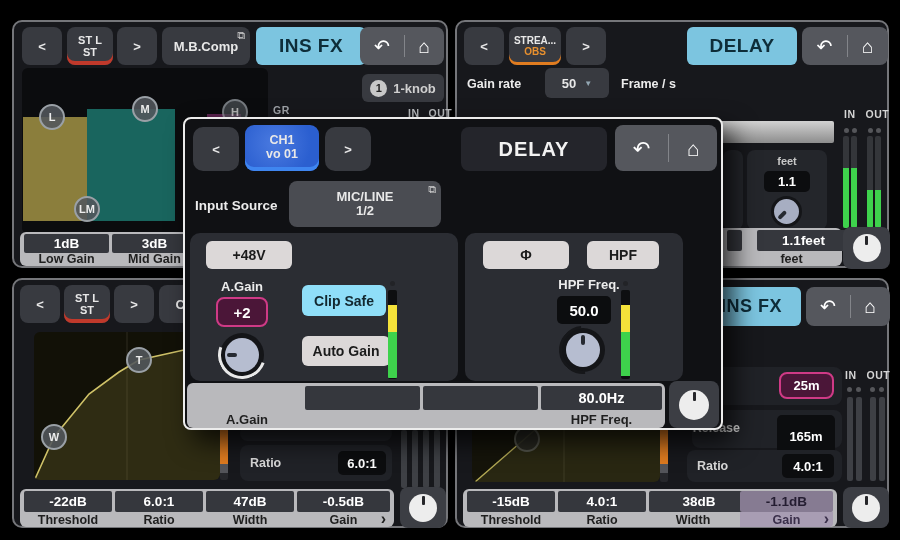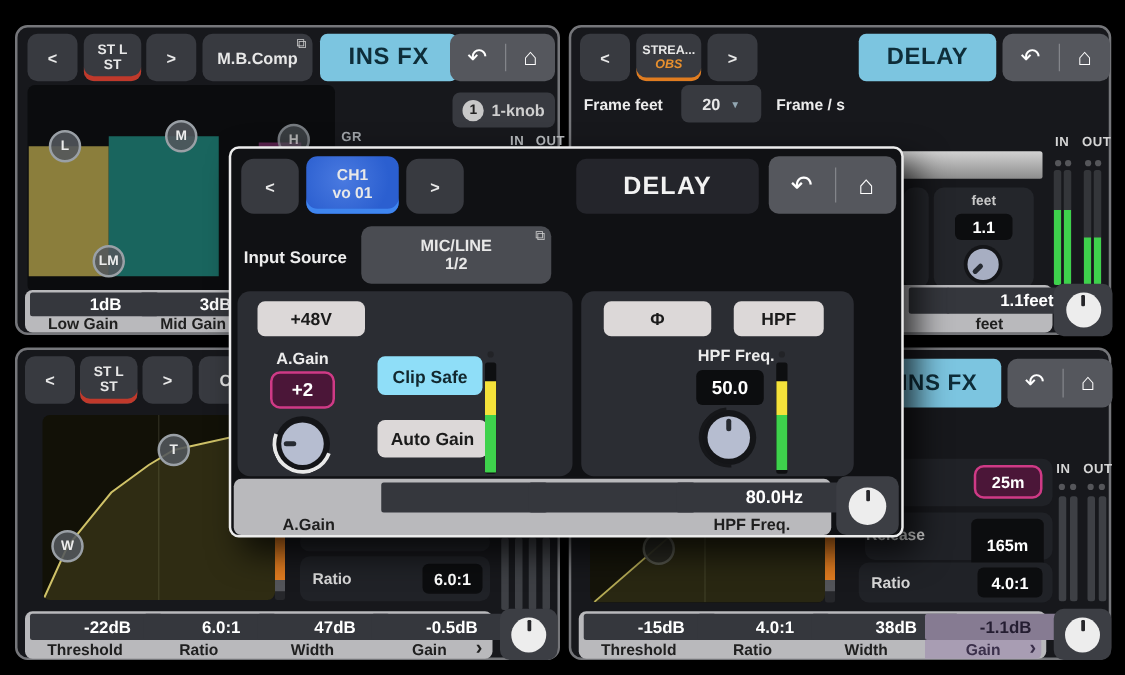--- a/index.html
+++ b/index.html
@@ -11,29 +11,29 @@
   .btn.light{background:#dcd8d8;color:#1b1b1b;border-radius:6px;}
   .btn.cyan{background:#8fdef8;color:#12272e;border-radius:6px;}
   .title-btn{position:absolute;background:#7cc5e0;color:#0e2d39;border-radius:6px;display:flex;align-items:center;justify-content:center;font-weight:bold;font-size:19px;letter-spacing:.5px;}
   .dark-title{position:absolute;background:#24252b;color:#f2f2f2;border-radius:8px;display:flex;align-items:center;justify-content:center;font-weight:bold;font-size:20px;letter-spacing:1px;}
   .navgrp{position:absolute;background:#55575d;border-radius:8px;display:flex;align-items:center;justify-content:space-evenly;color:#fff;}
   .navgrp .ic{font-size:19px;line-height:1;}
   .navgrp .div{width:1px;height:60%;background:#83858a;}
   .two-line{flex-direction:column;line-height:1.1;font-size:11px;}
   .ul-red{box-shadow:inset 0 -4px 0 #c0392b;}
   .ul-orange{box-shadow:inset 0 -3px 0 #e07c20;}
-  .obs{color:#e8902e;font-style:italic;}
+  .obs{color:#e8902e;}
   .chan-blue{background:radial-gradient(circle at 40% 40%, #4a7ae0 0%, #2b5fd0 70%);box-shadow:inset 0 -4px 0 #3f86f0;font-size:12.5px;}
   .copy{position:absolute;top:2px;right:5px;font-size:11px;font-weight:normal;color:#cfcfcf;}
   .lbl{position:absolute;color:#ececec;font-weight:bold;font-size:13px;}
   .small-lbl{position:absolute;color:#b9bcbf;font-weight:bold;font-size:10.5px;letter-spacing:.5px;}
   .valbox{position:absolute;background:#0c0d0f;color:#fff;font-weight:bold;border-radius:5px;display:flex;align-items:center;justify-content:center;font-size:13px;}
   .mag{background:#4b1638;border:2px solid #cf3a86;box-sizing:border-box;border-radius:8px;}
   .cellstrip{position:absolute;background:#b9b9bc;border-radius:6px;}
-  .cell{position:absolute;background:#35373d;color:#fff;font-weight:bold;font-size:13.5px;display:flex;align-items:center;justify-content:center;border-radius:2px;padding-left:18px;}
+  .cell{position:absolute;background:#35373d;color:#fff;font-weight:bold;font-size:13.5px;display:flex;align-items:center;justify-content:center;border-radius:2px;}
   .cl{position:absolute;color:#1f1f1f;font-weight:bold;font-size:12.5px;display:flex;align-items:center;justify-content:center;}
   .cell.sel{background:#867b92;color:#241d31;}
   .cl.sel{background:#a89db3;color:#3a2f4a;border-radius:0 0 4px 0;}
   .mk{position:absolute;width:26px;height:26px;border-radius:50%;background:rgba(82,86,92,.88);border:2px solid #9aa0a6;color:#ececec;font-weight:bold;font-size:11px;display:flex;align-items:center;justify-content:center;box-sizing:border-box;}
   .row{position:absolute;background:#202227;border-radius:8px;}
   .rowlbl{position:absolute;color:#d8d8d8;font-weight:bold;font-size:12.5px;}
   .stripe{position:absolute;width:6px;background:#3e4045;border-radius:2px;}
   .dot{position:absolute;width:5px;height:5px;border-radius:50%;background:#55565a;}
   .mtrack{position:absolute;background:#0e0f11;border-radius:2px;overflow:hidden;}
   .seg{position:absolute;left:0;width:100%;}
@@ -135,23 +135,23 @@
       </div>
     <div class="title-btn" style="left:230px;top:5px;width:110px;height:38px;">
         <span>DELAY</span>
       </div>
     <div class="navgrp" style="left:345px;top:5px;width:86px;height:38px;">
       <span class="ic">↶</span>
       <span class="div"></span>
       <span class="ic">⌂</span>
     </div>
 
-    <div class="lbl" style="left:10px;top:55px;font-size:12.5px;">Frame feet</div>
+    <div class="lbl" style="left:10px;top:55px;font-size:12.5px;">Gain rate</div>
     <div class="btn" style="left:88px;top:46px;width:64px;height:30px;border-radius:6px;gap:8px;">
-      <span>20</span>
+      <span>50</span>
       <span style="font-size:8px;color:#93a7b3;">▼</span>
     </div>
     <div class="lbl" style="left:164px;top:55px;font-size:12.5px;">Frame / s</div>
 
     <div class="abs" style="left:387px;top:86px;display:flex;gap:10px;">
       <span class="small-lbl" style="position:static;color:#d5d5d5;">IN</span>
       <span class="small-lbl" style="position:static;color:#d5d5d5;">OUT</span>
     </div>
 
     <div class="abs" style="left:245px;top:99px;width:132px;height:22px;background:linear-gradient(180deg,#d2d2d2,#8d8d8d);border-radius:2px;"></div>

